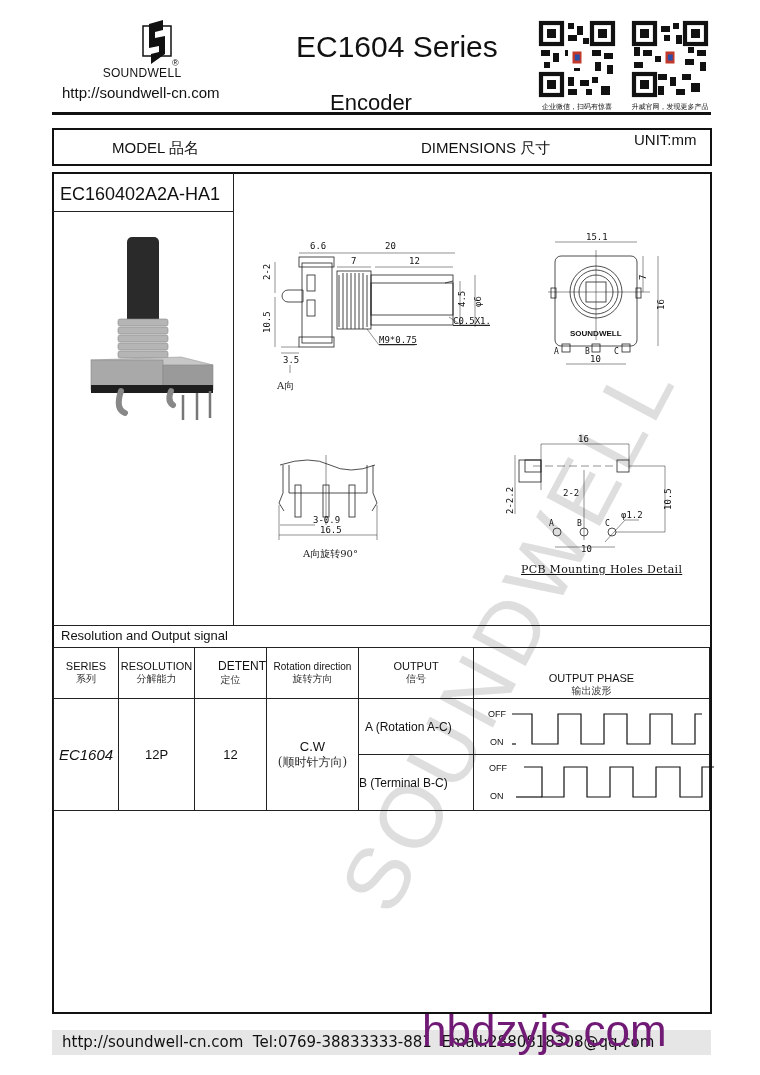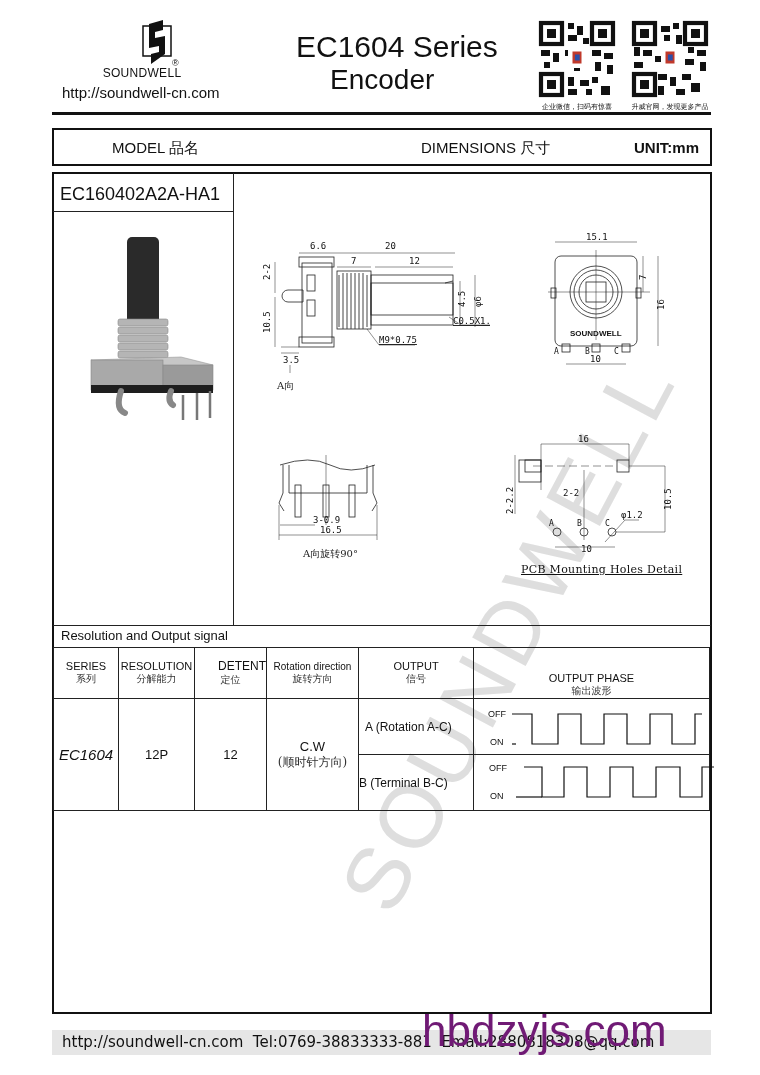--- a/index.html
+++ b/index.html
@@ -3,21 +3,21 @@
 <meta charset="utf-8">
 <style>
   html, body { margin: 0; padding: 0; background: #ffffff; }
   body { width: 760px; height: 1075px; position: relative; overflow: hidden; font-family: "Liberation Sans", sans-serif; color: #111; }
   .abs { position: absolute; }
   .logo-box { left: 95px; top: 20px; width: 110px; height: 80px; text-align: center; }
   .logo-brand { left: 97px; top: 66px; width: 90px; font-size: 12px; letter-spacing: 0.3px; text-align: center; }
   .logo-reg { left: 172px; top: 58px; font-size: 9px; }
   .logo-url { left: 62px; top: 84px; font-size: 15px; }
   .title { left: 296px; top: 30px; font-size: 30px; }
-  .subtitle { left: 330px; top: 64px; font-size: 28px; }
+  .subtitle { left: 330px; top: 90px; font-size: 22px; }
   .qr { width: 78px; height: 78px; }
   .qr-cap { font-size: 7px; width: 90px; text-align: center; }
   .head-rule { left: 52px; top: 112px; width: 659px; height: 3px; background: #111; }
   .frame { border: 2px solid #111; box-sizing: border-box; }
   .hdr-text { font-size: 15px; }
   .line { background: #222; }
   .lbl { font-size: 14px; }
   table.sig { border-collapse: collapse; position: absolute; left: 53px; top: 647px; width: 657px; font-size: 12px; }
   table.sig td { border: 1px solid #222; text-align: center; padding: 0; }
   .cn { font-family: "DejaVu Serif", serif; font-size: 10px; color: #333; }
@@ -75,21 +75,21 @@
       <rect x="12.3" y="11.5" width="1.6" height="2" fill="#2b4fa8"></rect>
   </svg>
   <div class="qr-cap" style="margin-left:-6px;">升威官网，发现更多产品</div>
 </div>
 
 <div class="abs head-rule"></div>
 
 <div class="abs frame" style="left:52px; top:128px; width:660px; height:38px;"></div>
 <div class="abs hdr-text" style="left:112px; top:139px;">MODEL 品名</div>
 <div class="abs hdr-text" style="left:421px; top:139px;">DIMENSIONS 尺寸</div>
-<div class="abs hdr-text" style="left:634px; top:139px;font-weight:bold;">UNIT:mm</div>
+<div class="abs hdr-text" style="left:634px; top:131px;">UNIT:mm</div>
 
 <div class="abs frame" style="left:52px; top:172px; width:660px; height:842px;"></div>
 
 <div class="abs line" style="left:233px; top:173px; width:1px; height:452px;"></div>
 <div class="abs line" style="left:53px; top:211px; width:181px; height:1px;"></div>
 <div class="abs" style="left:60px; top:184px; font-size:18px;">EC160402A2A-HA1</div>
 
 <div class="abs" style="left:85px; top:235px;">
   <svg width="140" height="195" viewBox="0 0 140 195">
     <rect x="42" y="2" width="32" height="88" rx="5" fill="#2a2a2a"></rect>

